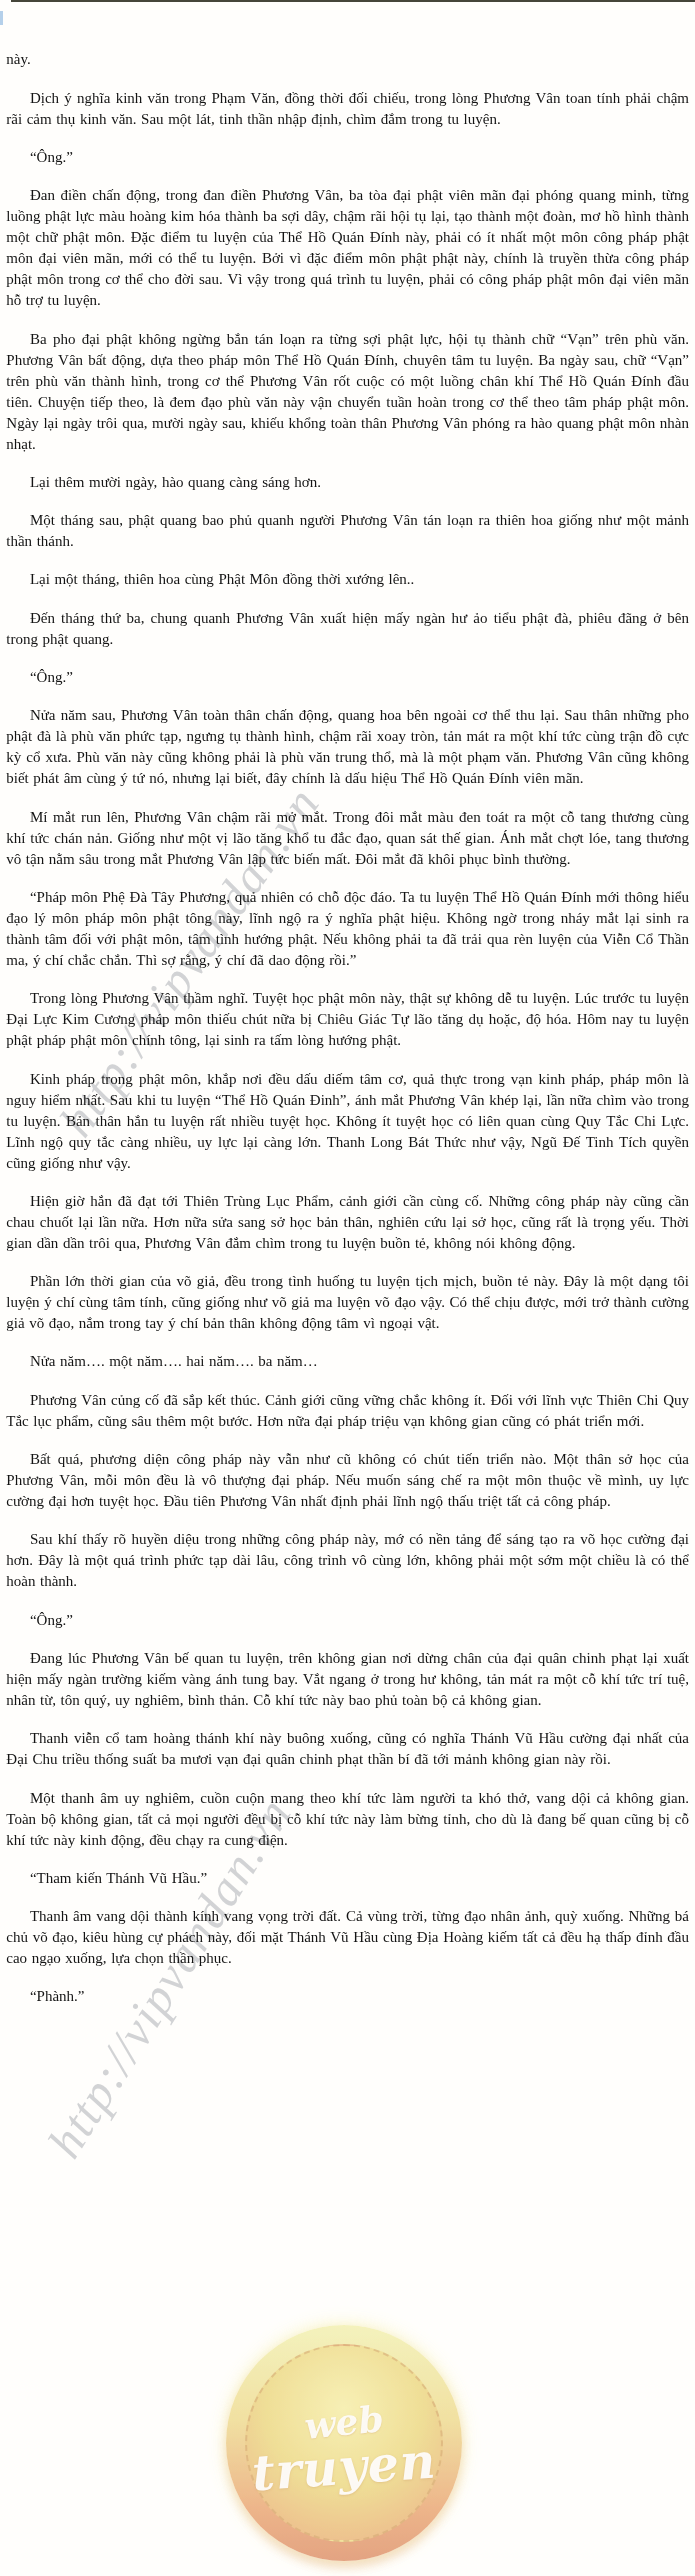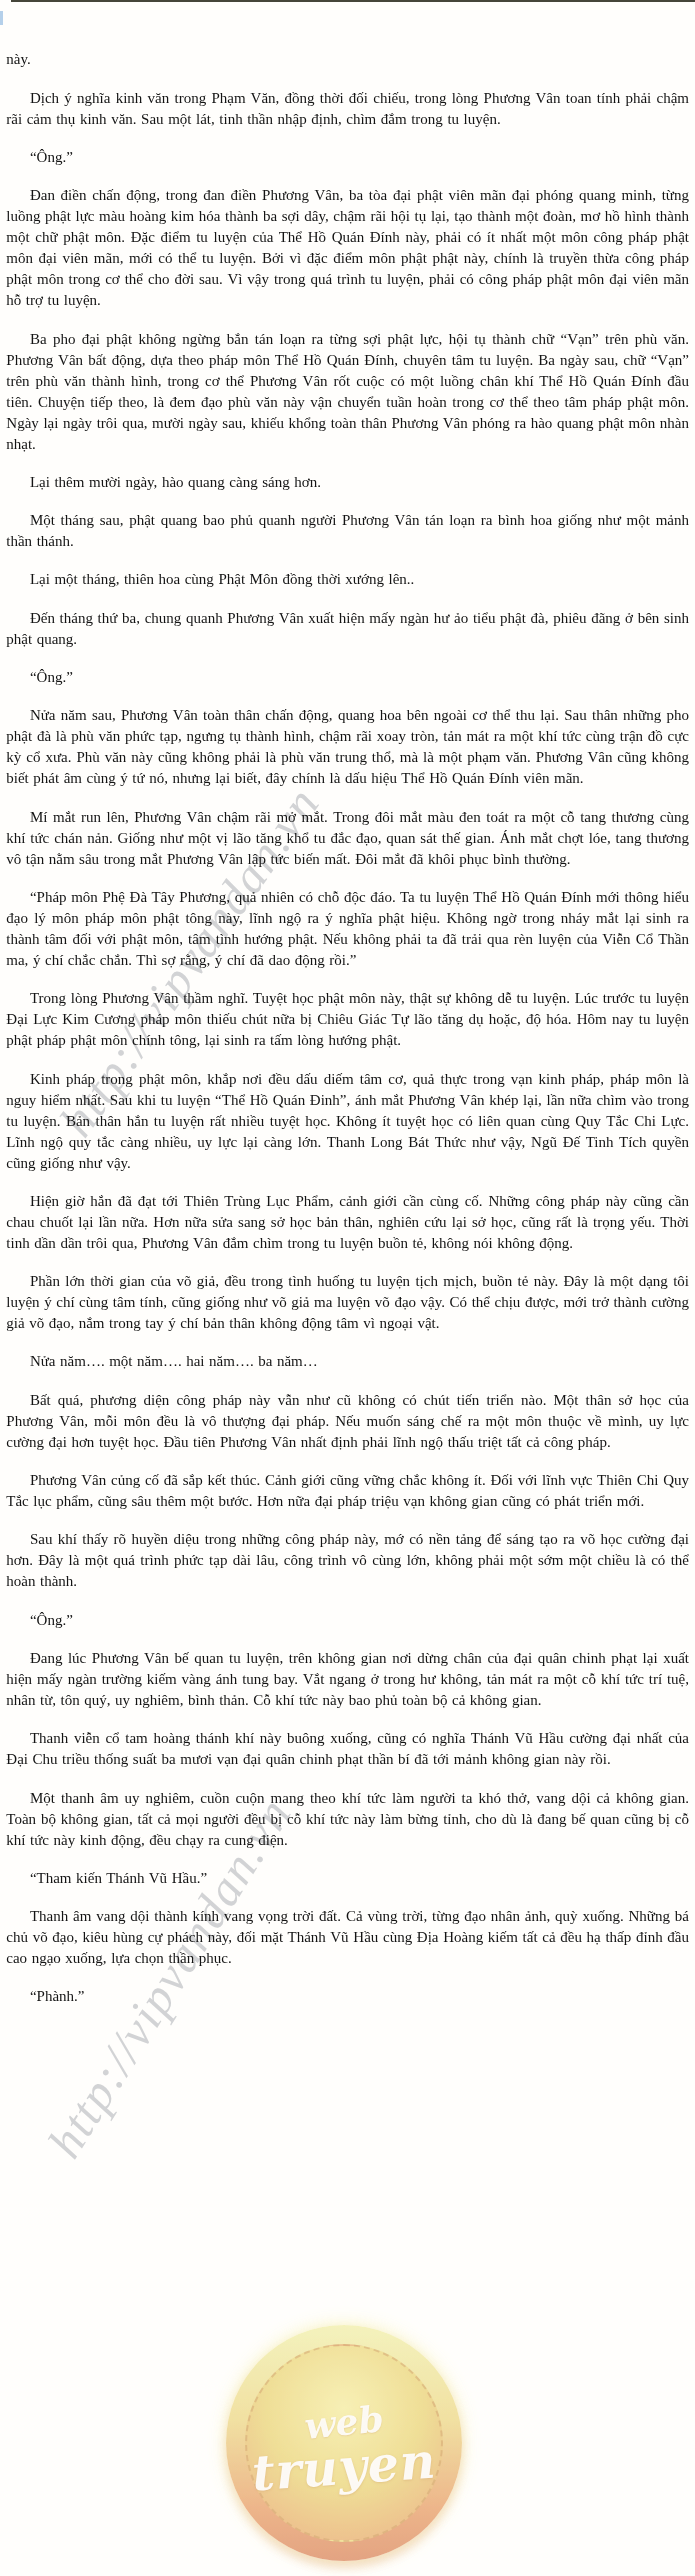--- a/index.html
+++ b/index.html
@@ -104,34 +104,34 @@
   <div class="wm wm1">http://vipvandan.vn</div>
   <div class="wm wm2">http://vipvandan.vn</div>
 
   <article class="content" id="chapter-text">
       <p class="first">này.</p>
       <p>Dịch ý nghĩa kinh văn trong Phạm Văn, đồng thời đối chiếu, trong lòng Phương Vân toan tính phải chậm rãi cảm thụ kinh văn. Sau một lát, tinh thần nhập định, chìm đắm trong tu luyện.</p>
       <p>“Ông.”</p>
       <p>Đan điền chấn động, trong đan điền Phương Vân, ba tòa đại phật viên mãn đại phóng quang minh, từng luồng phật lực màu hoàng kim hóa thành ba sợi dây, chậm rãi hội tụ lại, tạo thành một đoàn, mơ hồ hình thành một chữ phật môn. Đặc điểm tu luyện của Thể Hồ Quán Đính này, phải có ít nhất một môn công pháp phật môn đại viên mãn, mới có thể tu luyện. Bởi vì đặc điểm môn phật phật này, chính là truyền thừa công pháp phật môn trong cơ thể cho đời sau. Vì vậy trong quá trình tu luyện, phải có công pháp phật môn đại viên mãn hỗ trợ tu luyện.</p>
       <p>Ba pho đại phật không ngừng bắn tán loạn ra từng sợi phật lực, hội tụ thành chữ “Vạn” trên phù văn. Phương Vân bất động, dựa theo pháp môn Thể Hồ Quán Đính, chuyên tâm tu luyện. Ba ngày sau, chữ “Vạn” trên phù văn thành hình, trong cơ thể Phương Vân rốt cuộc có một luồng chân khí Thể Hồ Quán Đính đầu tiên. Chuyện tiếp theo, là đem đạo phù văn này vận chuyển tuần hoàn trong cơ thể theo tâm pháp phật môn. Ngày lại ngày trôi qua, mười ngày sau, khiếu khổng toàn thân Phương Vân phóng ra hào quang phật môn nhàn nhạt.</p>
       <p>Lại thêm mười ngày, hào quang càng sáng hơn.</p>
-      <p>Một tháng sau, phật quang bao phủ quanh người Phương Vân tán loạn ra bình hoa giống như một mảnh thần thánh.</p>
+      <p>Một tháng sau, phật quang bao phủ quanh người Phương Vân tán loạn ra thiên hoa giống như một mảnh thần thánh.</p>
       <p>Lại một tháng, thiên hoa cùng Phật Môn đồng thời xướng lên..</p>
-      <p>Đến tháng thứ ba, chung quanh Phương Vân xuất hiện mấy ngàn hư ảo tiểu phật đà, phiêu đãng ở bên sinh phật quang.</p>
+      <p>Đến tháng thứ ba, chung quanh Phương Vân xuất hiện mấy ngàn hư ảo tiểu phật đà, phiêu đãng ở bên trong phật quang.</p>
       <p>“Ông.”</p>
       <p>Nửa năm sau, Phương Vân toàn thân chấn động, quang hoa bên ngoài cơ thể thu lại. Sau thân những pho phật đà là phù văn phức tạp, ngưng tụ thành hình, chậm rãi xoay tròn, tản mát ra một khí tức cùng trận đồ cực kỳ cổ xưa. Phù văn này cũng không phải là phù văn trung thổ, mà là một phạm văn. Phương Vân cũng không biết phát âm cùng ý tứ nó, nhưng lại biết, đây chính là dấu hiệu Thể Hồ Quán Đính viên mãn.</p>
       <p>Mí mắt run lên, Phương Vân chậm rãi mở mắt. Trong đôi mắt màu đen toát ra một cỗ tang thương cùng khí tức chán nản. Giống như một vị lão tăng khổ tu đắc đạo, quan sát thế gian. Ánh mắt chợt lóe, tang thương vô tận nằm sâu trong mắt Phương Vân lập tức biến mất. Đôi mắt đã khôi phục bình thường.</p>
       <p>“Pháp môn Phệ Đà Tây Phương, quả nhiên có chỗ độc đáo. Ta tu luyện Thể Hồ Quán Đính mới thông hiểu đạo lý môn pháp môn phật tông này, lĩnh ngộ ra ý nghĩa phật hiệu. Không ngờ trong nháy mắt lại sinh ra thành tâm đối với phật môn, tâm tình hướng phật. Nếu không phải ta đã trải qua rèn luyện của Viễn Cổ Thần ma, ý chí chắc chắn. Thì sợ rằng, ý chí đã dao động rồi.”</p>
       <p>Trong lòng Phương Vân thầm nghĩ. Tuyệt học phật môn này, thật sự không dễ tu luyện. Lúc trước tu luyện Đại Lực Kim Cương pháp môn thiếu chút nữa bị Chiêu Giác Tự lão tăng dụ hoặc, độ hóa. Hôm nay tu luyện phật pháp phật môn chính tông, lại sinh ra tấm lòng hướng phật.</p>
       <p>Kinh pháp trong phật môn, khắp nơi đều dấu diếm tâm cơ, quả thực trong vạn kinh pháp, pháp môn là nguy hiểm nhất. Sau khi tu luyện “Thể Hồ Quán Đinh”, ánh mắt Phương Vân khép lại, lần nữa chìm vào trong tu luyện. Bản thân hắn tu luyện rất nhiều tuyệt học. Không ít tuyệt học có liên quan cùng Quy Tắc Chi Lực. Lĩnh ngộ quy tắc càng nhiều, uy lực lại càng lớn. Thanh Long Bát Thức như vậy, Ngũ Đế Tinh Tích quyền cũng giống như vậy.</p>
-      <p>Hiện giờ hắn đã đạt tới Thiên Trùng Lục Phẩm, cảnh giới cần cùng cố. Những công pháp này cũng cần chau chuốt lại lần nữa. Hơn nữa sửa sang sở học bản thân, nghiên cứu lại sở học, cũng rất là trọng yếu. Thời tinh dần dần trôi qua, Phương Vân đắm chìm trong tu luyện buồn tẻ, không nói không động.</p>
+      <p>Hiện giờ hắn đã đạt tới Thiên Trùng Lục Phẩm, cảnh giới cần cùng cố. Những công pháp này cũng cần chau chuốt lại lần nữa. Hơn nữa sửa sang sở học bản thân, nghiên cứu lại sở học, cũng rất là trọng yếu. Thời gian dần dần trôi qua, Phương Vân đắm chìm trong tu luyện buồn tẻ, không nói không động.</p>
       <p>Phần lớn thời gian của võ giả, đều trong tình huống tu luyện tịch mịch, buồn tẻ này. Đây là một dạng tôi luyện ý chí cùng tâm tính, cũng giống như võ giả ma luyện võ đạo vậy. Có thể chịu được, mới trở thành cường giả võ đạo, nắm trong tay ý chí bản thân không động tâm vì ngoại vật.</p>
       <p>Nửa năm…. một năm…. hai năm…. ba năm…</p>
+      <p>Phương Vân củng cố đã sắp kết thúc. Cảnh giới cũng vững chắc không ít. Đối với lĩnh vực Thiên Chi Quy Tắc lục phẩm, cũng sâu thêm một bước. Hơn nữa đại pháp triệu vạn không gian cũng có phát triển mới.</p>
       <p>Bất quá, phương diện công pháp này vẫn như cũ không có chút tiến triển nào. Một thân sở học của Phương Vân, mỗi môn đều là vô thượng đại pháp. Nếu muốn sáng chế ra một môn thuộc về mình, uy lực cường đại hơn tuyệt học. Đầu tiên Phương Vân nhất định phải lĩnh ngộ thấu triệt tất cả công pháp.</p>
-      <p>Phương Vân củng cố đã sắp kết thúc. Cảnh giới cũng vững chắc không ít. Đối với lĩnh vực Thiên Chi Quy Tắc lục phẩm, cũng sâu thêm một bước. Hơn nữa đại pháp triệu vạn không gian cũng có phát triển mới.</p>
       <p>Sau khí thấy rõ huyền diệu trong những công pháp này, mớ có nền tảng để sáng tạo ra võ học cường đại hơn. Đây là một quá trình phức tạp dài lâu, công trình vô cùng lớn, không phải một sớm một chiều là có thể hoàn thành.</p>
       <p>“Ông.”</p>
       <p>Đang lúc Phương Vân bế quan tu luyện, trên không gian nơi dừng chân của đại quân chinh phạt lại xuất hiện mấy ngàn trường kiếm vàng ánh tung bay. Vắt ngang ở trong hư không, tản mát ra một cỗ khí tức trí tuệ, nhân từ, tôn quý, uy nghiêm, bình thản. Cỗ khí tức này bao phủ toàn bộ cả không gian.</p>
       <p>Thanh viễn cổ tam hoàng thánh khí này buông xuống, cũng có nghĩa Thánh Vũ Hầu cường đại nhất của Đại Chu triều thống suất ba mươi vạn đại quân chinh phạt thần bí đã tới mảnh không gian này rồi.</p>
       <p>Một thanh âm uy nghiêm, cuồn cuộn mang theo khí tức làm người ta khó thở, vang dội cả không gian. Toàn bộ không gian, tất cả mọi người đều bị cỗ khí tức này làm bừng tỉnh, cho dù là đang bế quan cũng bị cỗ khí tức này kinh động, đều chạy ra cung điện.</p>
       <p>“Tham kiến Thánh Vũ Hầu.”</p>
       <p>Thanh âm vang dội thành kính vang vọng trời đất. Cả vùng trời, từng đạo nhân ảnh, quỳ xuống. Những bá chủ võ đạo, kiêu hùng cự phách này, đối mặt Thánh Vũ Hầu cùng Địa Hoàng kiếm tất cả đều hạ thấp đỉnh đầu cao ngạo xuống, lựa chọn thần phục.</p>
       <p>“Phành.”</p>
     </article>
 

